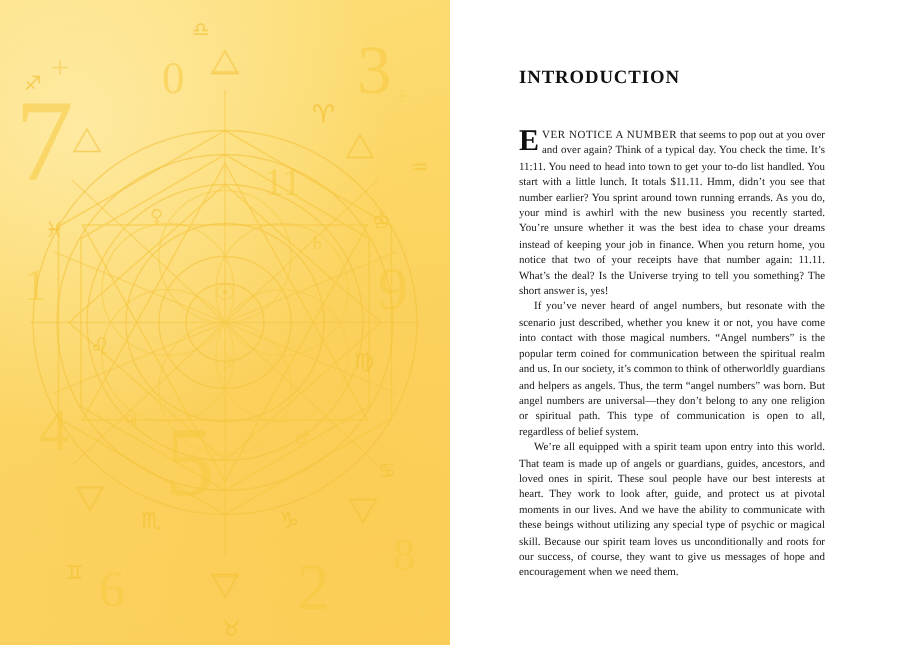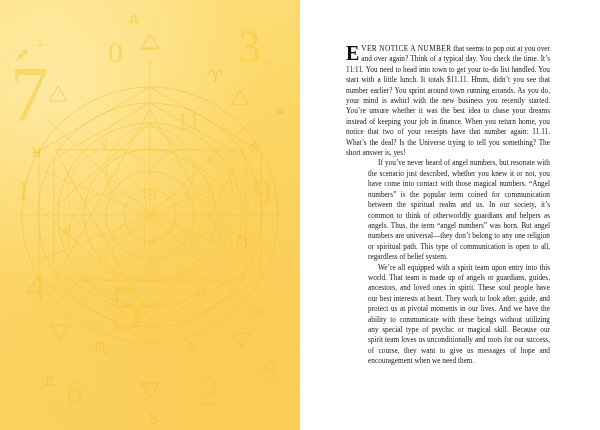--- a/index.html
+++ b/index.html
@@ -81,21 +81,20 @@
     margin: 0;
     font-size: 7.3px;
     line-height: 10.4px;
     text-align: justify;
     color: #16161a;
     hyphens: auto;
   }
   p.body + p.body {
     text-indent: 10px;
     margin-top: 0;
-    margin-left: 22px;
   }
   .dropcap-wrap .dropcap {
     float: left;
     font-family: "Liberation Serif", serif;
     font-weight: bold;
     font-size: 20px;
     line-height: 17px;
     padding: 1px 2px 0 0;
     color: #0e0e10;
   }
@@ -211,20 +210,21 @@
         <path d="M24 352 v8 M20 356 h8"></path>
         <path d="M282 404 v8 M278 408 h8"></path>
         <path d="M120 410 v7 M116.5 413.5 h7"></path>
       </g>
     </svg>
   </div>
   <div class="gutter-shadow"></div>
 
   <div class="right-page">
     <div class="text-col">
+      <h1 class="chapter-title">INTRODUCTION</h1>
 
       <p class="body dropcap-wrap"><span class="dropcap">E</span><span class="smallcaps">VER NOTICE A NUMBER</span><span> that seems to pop out at you over and over again? Think of a typical day. You check the time. It’s 11:11. You need to head into town to get your to-do list handled. You start with a little lunch. It totals $11.11. Hmm, didn’t you see that number earlier? You sprint around town running errands. As you do, your mind is awhirl with the new business you recently started. You’re unsure whether it was the best idea to chase your dreams instead of keeping your job in finance. When you return home, you notice that two of your receipts have that number again: 11.11. What’s the deal? Is the Universe trying to tell you something? The short answer is, yes!</span></p>
 
       <p class="body">If you’ve never heard of angel numbers, but resonate with the scenario just described, whether you knew it or not, you have come into contact with those magical numbers. “Angel numbers” is the popular term coined for communication between the spiritual realm and us. In our society, it’s common to think of otherworldly guardians and helpers as angels. Thus, the term “angel numbers” was born. But angel numbers are universal—they don’t belong to any one religion or spiritual path. This type of communication is open to all, regardless of belief system.</p>
 
       <p class="body">We’re all equipped with a spirit team upon entry into this world. That team is made up of angels or guardians, guides, ancestors, and loved ones in spirit. These soul people have our best interests at heart. They work to look after, guide, and protect us at pivotal moments in our lives. And we have the ability to communicate with these beings without utilizing any special type of psychic or magical skill. Because our spirit team loves us unconditionally and roots for our success, of course, they want to give us messages of hope and encouragement when we need them.</p>
     </div>
   </div>
 </div>
 

